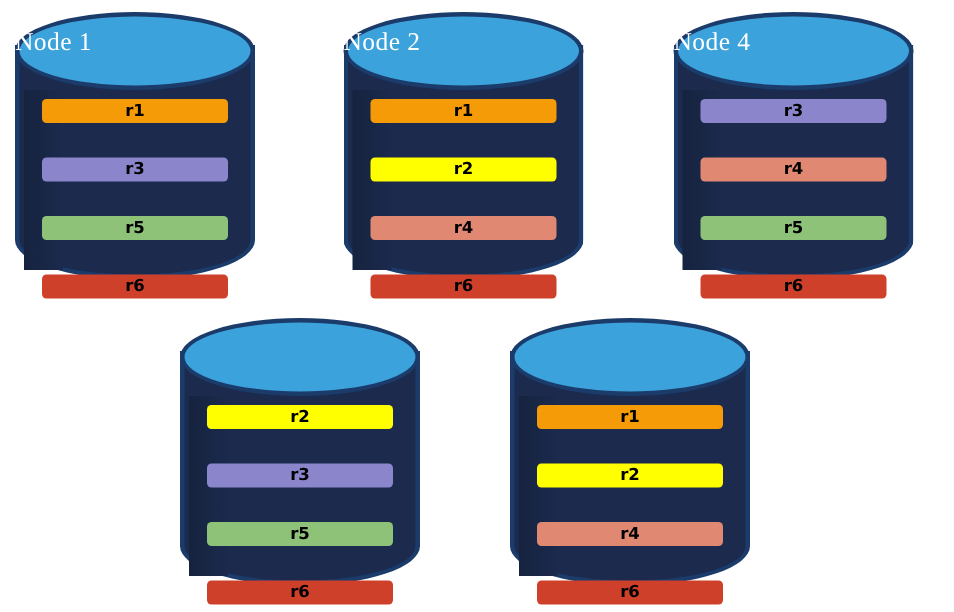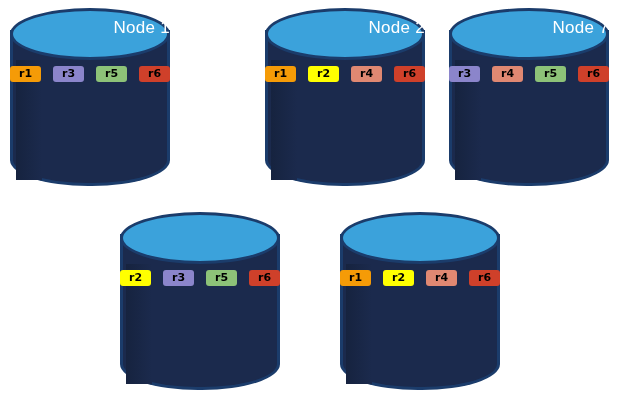--- a/index.html
+++ b/index.html
@@ -64,59 +64,59 @@
     background: linear-gradient(to right, #16233f, #1b2a4d);
     z-index: 1;
     pointer-events: none;
   }
 
   .node-label {
     position: absolute;
     left: 0;
     top: 10px;
     width: 160px;
-    text-align: right;
+    text-align: left;
     color: #ffffff;
     font-size: 17px;
     line-height: 20px;
     letter-spacing: 0.3px;
     z-index: 4;
-    font-family: Liberation Sans, sans-serif;
+    font-family: Liberation Serif, serif;
   }
 
   .replicas {
     position: absolute;
     left: 0;
     top: 58px;
     width: 160px;
     z-index: 5;
     display: flex;
-    flex-direction: row;
-    gap: 12px;
+    flex-direction: column;
+    gap: 23px;
     align-items: center;
   }
 
   .replica {
     width: 124px;
     height: 16px;
     border-radius: 3px;
     color: #000000;
     font-size: 11px;
     font-weight: bold;
     line-height: 16px;
     text-align: center;
     font-family: "DejaVu Sans", sans-serif;
   }
 
   
   .row-top  { top: 8px; }
   .row-bot  { top: 212px; }
 
   .col-a { left: 10px; }
-  .col-b { left: 229px; margin-left: 36px; }
+  .col-b { left: 229px; }
   .col-c { left: 449px; }
   .col-d { left: 120px; }
   .col-e { left: 340px; }
 </style>
 </head>
 <body>
 
 <div id="diagram">
 
   <div class="node row-top col-a">
@@ -145,21 +145,21 @@
       <div class="replica" style="background: rgb(224, 136, 114);">r4</div>
       <div class="replica" style="background: rgb(207, 64, 42);">r6</div>
     </div>
   </div>
 
   <div class="node row-top col-c">
     <div class="cyl-body">
       <div class="cyl-shade"></div>
     </div>
     <div class="cyl-top"></div>
-    <div class="node-label">Node  7</div>
+    <div class="node-label">Node  4</div>
     <div class="replicas">
       <div class="replica" style="background: rgb(139, 133, 203);">r3</div>
       <div class="replica" style="background: rgb(224, 136, 114);">r4</div>
       <div class="replica" style="background: rgb(141, 194, 120);">r5</div>
       <div class="replica" style="background: rgb(207, 64, 42);">r6</div>
     </div>
   </div>
 
   <div class="node row-bot col-d">
     <div class="cyl-body">

